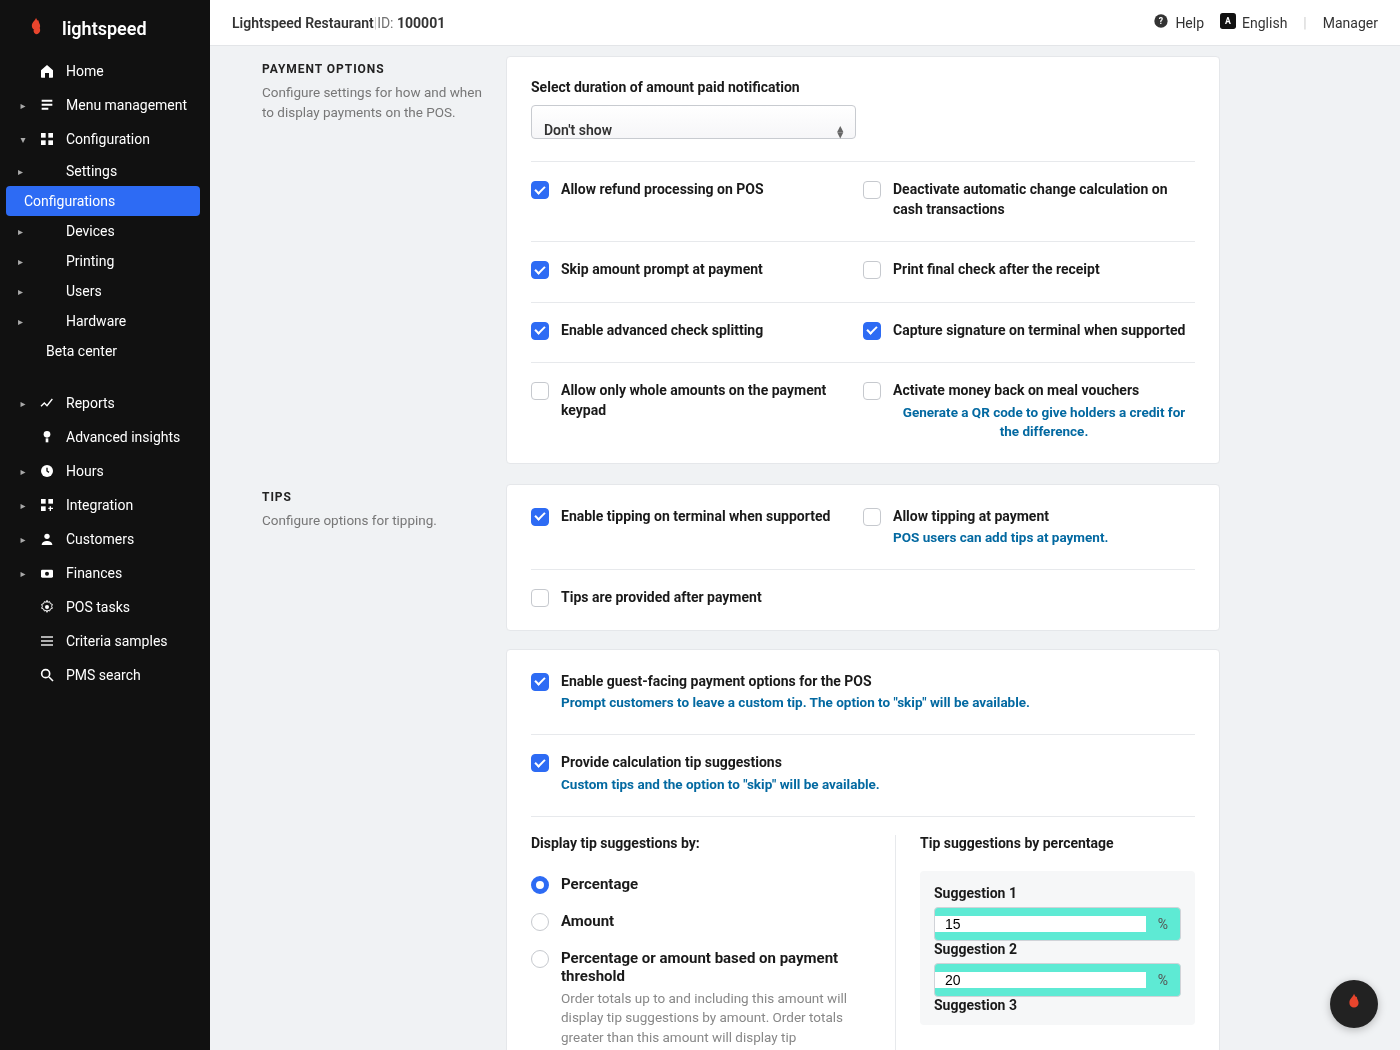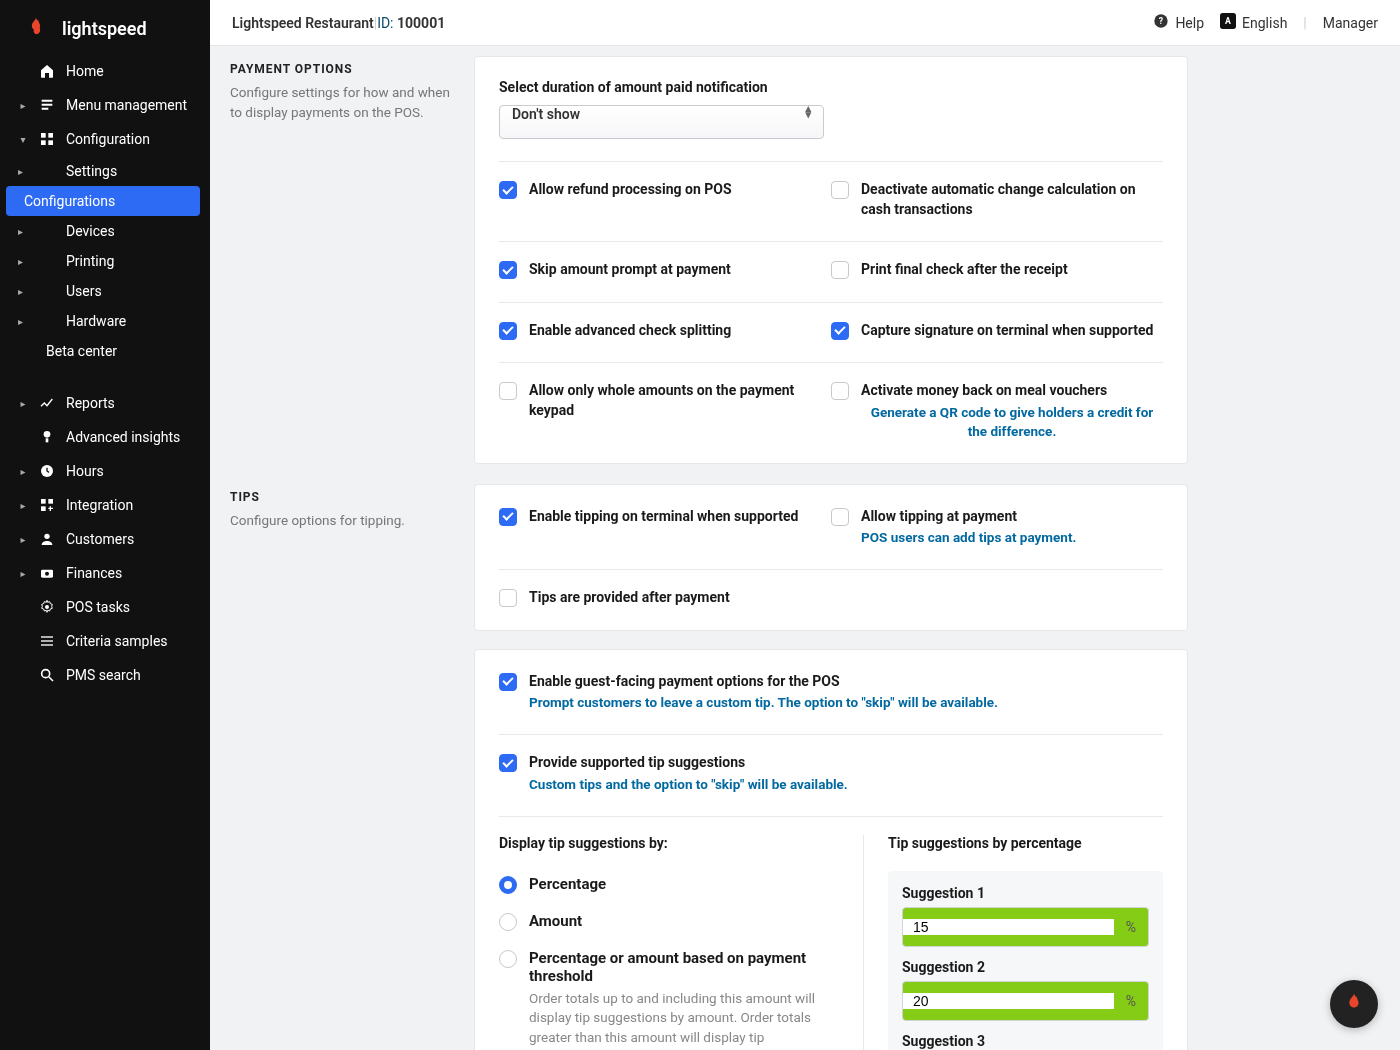--- a/index.html
+++ b/index.html
@@ -78,37 +78,38 @@
     border-bottom: 1px solid #e3e5e8;
     display: flex;
     align-items: center;
     justify-content: space-between;
     padding: 0 22px;
     height: 46px;
     font-size: 14px;
   }
   .topbar-left { display: flex; align-items: center; color: #333; }
   .topbar .divider { color: #d0d0d0; }
-  .id-label { color: #0c4a6e; }
+  .id-label { color: #737373; }
   .id-val { font-weight: 700; }
   .topbar-right { display: flex; align-items: center; gap: 16px; color: #333; }
   .topbar-right .divider { color: #d0d0d0; }
   .topbar-item { display: inline-flex; align-items: center; gap: 6px; cursor: pointer; }
 
   
   .content {
     padding: 10px 0 40px 0;
     display: flex;
     flex-direction: column;
     gap: 20px;
   }
   .section {
     display: flex;
     gap: 24px;
     max-width: 1280px;
+    padding-left: 32px;
   }
   .section-desc {
     width: 240px;
     padding-left: 20px;
     padding-top: 6px;
   }
   .section-desc h3 {
     font-size: 12px;
     letter-spacing: 0.08em;
     color: #222;
@@ -138,21 +139,21 @@
     font-size: 14px;
     margin-bottom: 10px;
   }
   .selectbox {
     width: 325px;
     height: 34px;
     border: 1px solid #c8cbd0;
     border-radius: 4px;
     background: linear-gradient(#fff,#f6f6f8);
     display: flex;
-    align-items: flex-start;
+    align-items: flex-end;
     justify-content: space-between;
     padding: 0 12px;
     cursor: pointer;
     font-size: 14px;
     font-weight: 600;
     color: #333;
   }
   .selectbox .arrows { color: #666; font-size: 11px; line-height: 6px; display:flex; flex-direction:column;}
 
   .hr { border-top: 1px solid #e7e9ec; margin: 22px 0 18px 0; }
@@ -227,25 +228,24 @@
 
   .sugg-box {
     background: #f6f7f8;
     border-radius: 4px;
     padding: 14px 14px 6px 14px;
   }
   .sugg-label { font-weight: 700; font-size: 14px; margin-bottom: 6px; }
   .sugg-input {
     display: flex;
     align-items: center;
-    background: #84cc16;
+    background: #5eead4;
     border: 1px solid #d0d3d8;
     border-radius: 4px;
-    height: 40px;
-    margin-bottom: 12px;
+    height: 34px;
     overflow: hidden;
   }
   .sugg-input input {
     border: none;
     outline: none;
     flex: 1;
     padding: 0 10px;
     font-size: 14px;
   }
   .sugg-input .unit {
@@ -602,21 +602,21 @@
                   <div class="check-text">Enable guest-facing payment options for the POS</div>
                   <div class="check-sub">Prompt customers to leave a custom tip. The option to "skip" will be available.</div>
                 </div>
               </div>
             </div>
             <div class="hr"></div>
             <div class="check-row">
               <div class="check-col" style="flex:1">
                 <div class="checkbox checked"></div>
                 <div>
-                  <div class="check-text">Provide supported tip suggestions</div>
+                  <div class="check-text">Provide calculation tip suggestions</div>
                   <div class="check-sub">Custom tips and the option to "skip" will be available.</div>
                 </div>
               </div>
             </div>
             <div class="hr"></div>
 
             <div class="tip-split">
               <div class="tip-left">
                 <div class="field-label">Display tip suggestions by:</div>
                 <div style="height:14px"></div>

